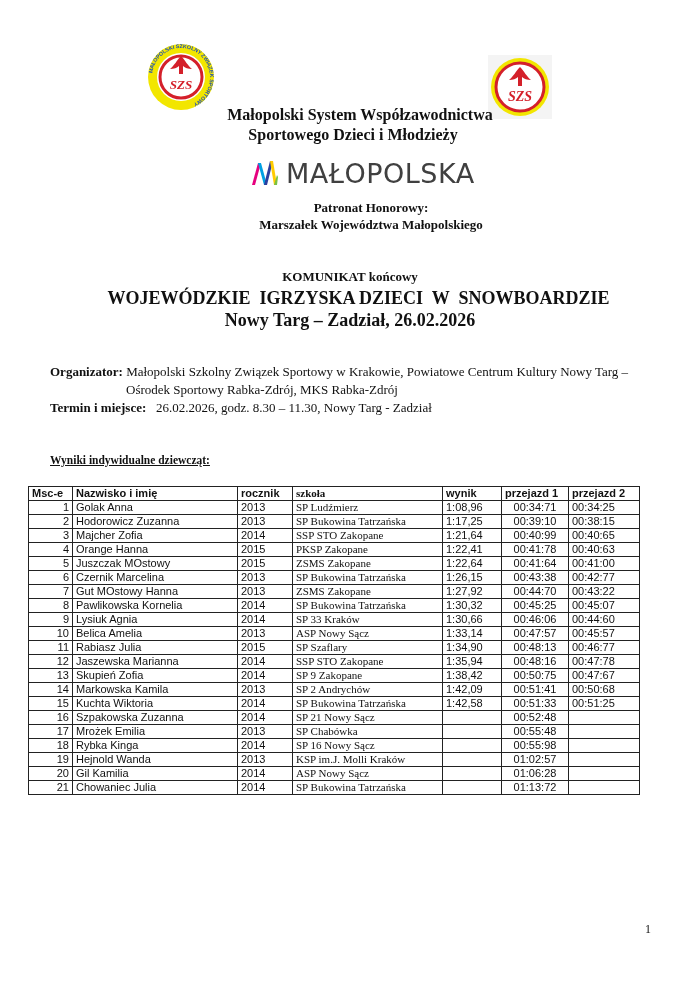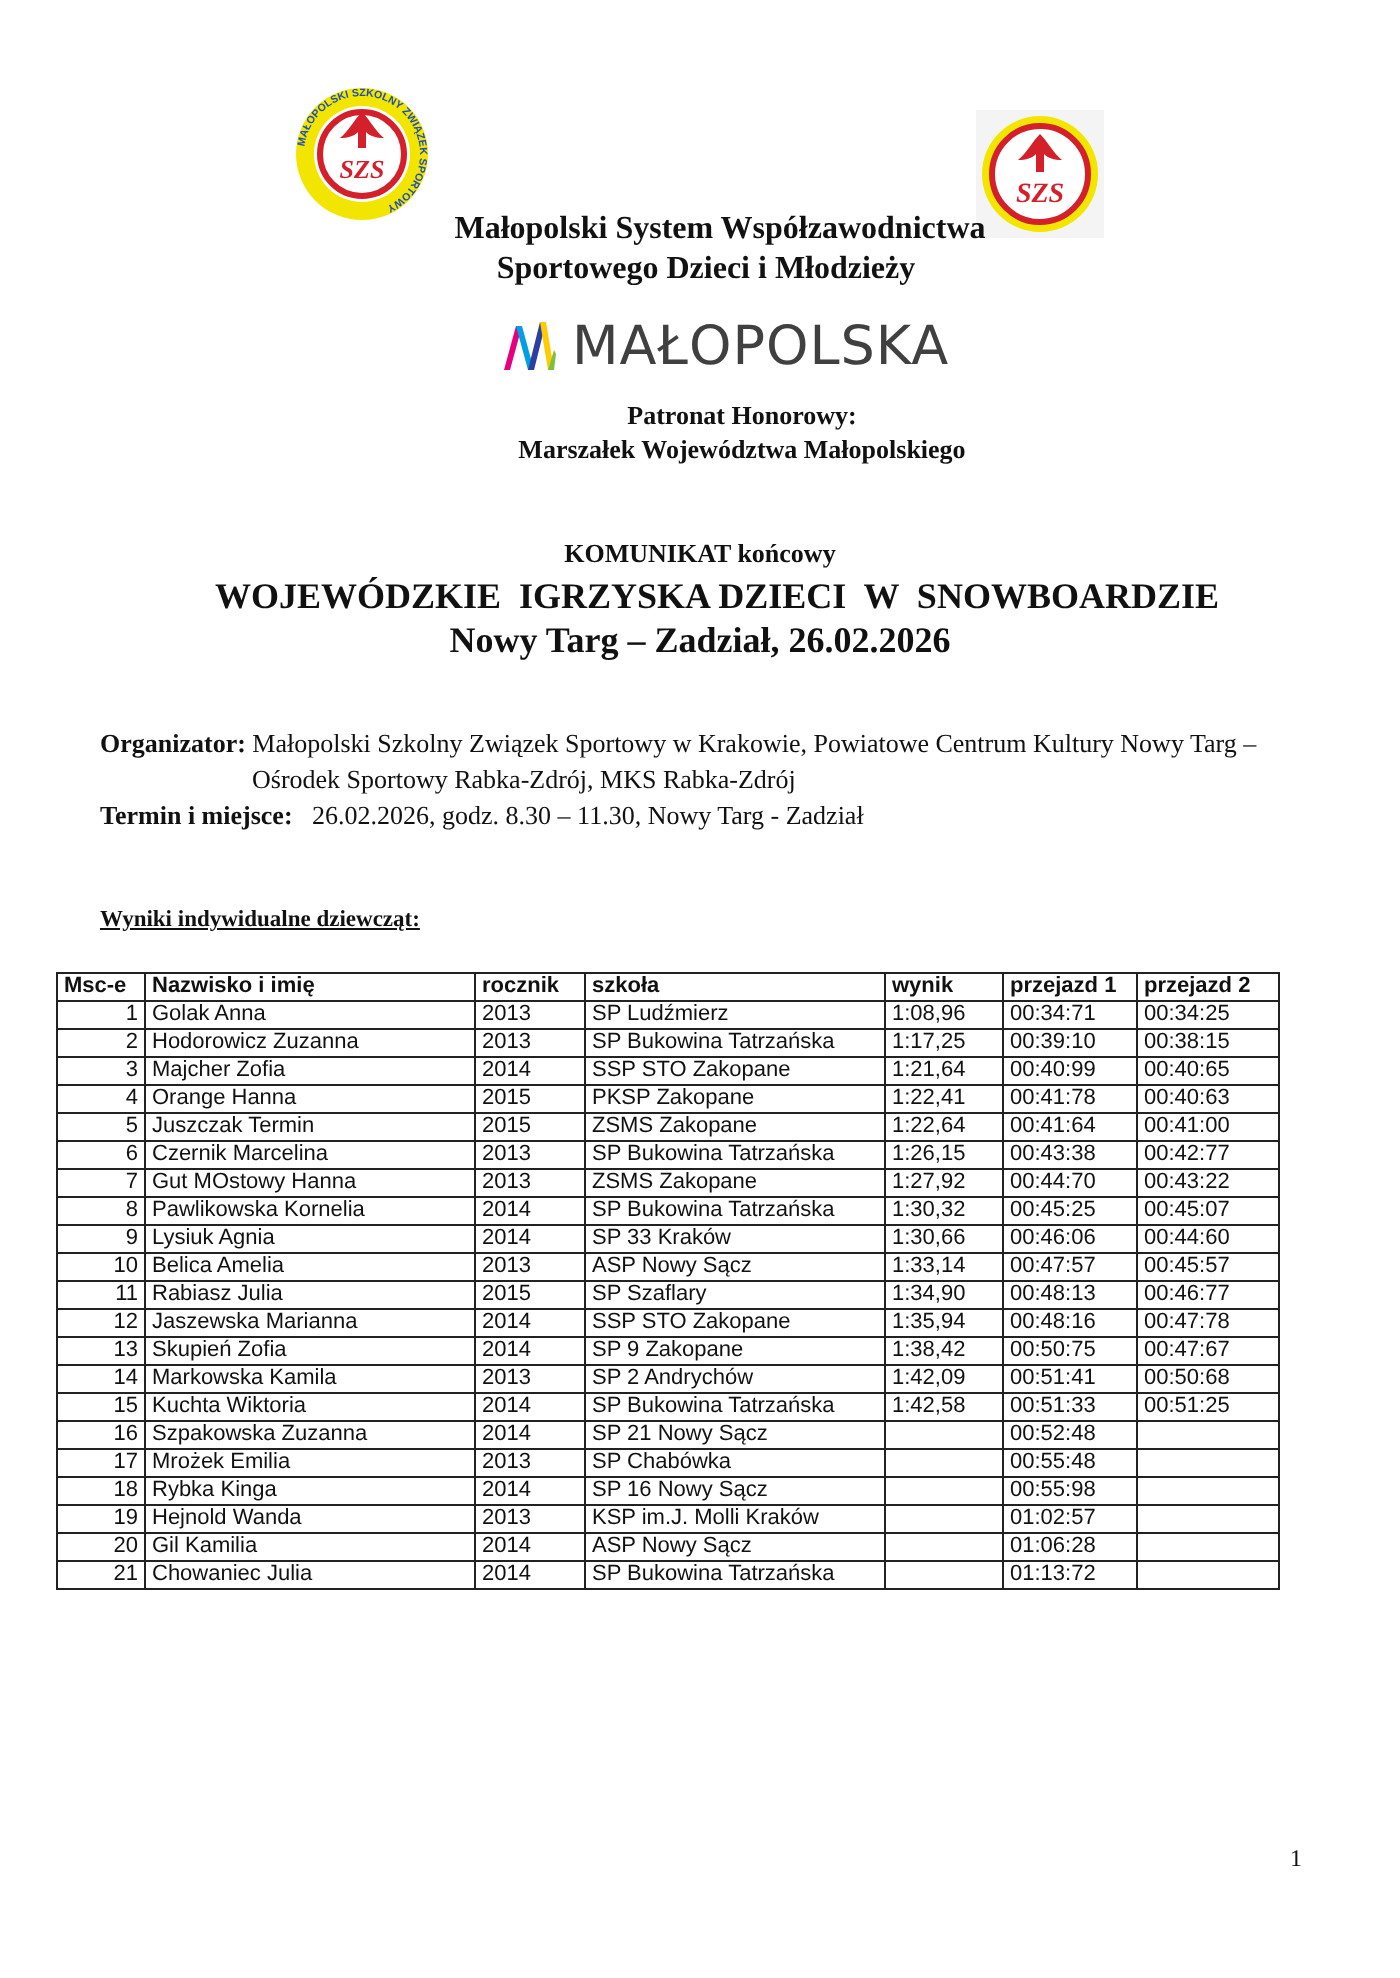--- a/index.html
+++ b/index.html
@@ -26,22 +26,22 @@
   .info { left: 50px; top: 363px; font-size: 13px; line-height: 18px; width: 620px; }
   .info b { font-weight: bold; }
   .info .indent { padding-left: 76px; }
 
   .section { left: 50px; top: 454px; font-size: 11.5px; font-weight: bold; text-decoration: underline; }
 
   table.results { position: absolute; left: 28px; top: 486px; border-collapse: collapse; font-family: "Liberation Sans", "DejaVu Sans", sans-serif; font-size: 11px; }
   table.results th, table.results td { border: 1px solid #222; padding: 0 3px; height: 13px; line-height: 13px; white-space: nowrap; }
   table.results th { font-weight: bold; text-align: left; }
   table.results td.num { text-align: right; }
-  .c0 { width: 37px; } .c1 { width: 158px; } .c2 { width: 48px; } .c3 { width: 143px; }
-  .c4 { width: 52px; } .c5 { width: 60px; } .c6 { width: 64px; }
+  .c0 { width: 37px; } .c1 { width: 158px; } .c2 { width: 48px; } .c3 { width: 143px; font-family: Liberation Serif, serif; }
+  .c4 { width: 52px; } .c5 { width: 60px; text-align: center; } .c6 { width: 64px; }
 
   .pagenum { left: 645px; top: 922px; font-size: 12px; }
 </style>
 </head>
 <body>
 
 <div class="abs logo-left">
   <svg width="70" height="70" viewBox="0 0 70 70">
     <circle cx="35" cy="35" r="33" fill="#f2e600"></circle>
     <circle cx="35" cy="35" r="24" fill="#ffffff"></circle>
@@ -145,21 +145,21 @@
         <td class="c0 num">4</td>
         <td class="c1">Orange Hanna</td>
         <td class="c2">2015</td>
         <td class="c3">PKSP Zakopane</td>
         <td class="c4">1:22,41</td>
         <td class="c5">00:41:78</td>
         <td class="c6">00:40:63</td>
       </tr>
       <tr>
         <td class="c0 num">5</td>
-        <td class="c1">Juszczak Termin</td>
+        <td class="c1">Juszczak MOstowy</td>
         <td class="c2">2015</td>
         <td class="c3">ZSMS Zakopane</td>
         <td class="c4">1:22,64</td>
         <td class="c5">00:41:64</td>
         <td class="c6">00:41:00</td>
       </tr>
       <tr>
         <td class="c0 num">6</td>
         <td class="c1">Czernik Marcelina</td>
         <td class="c2">2013</td>

